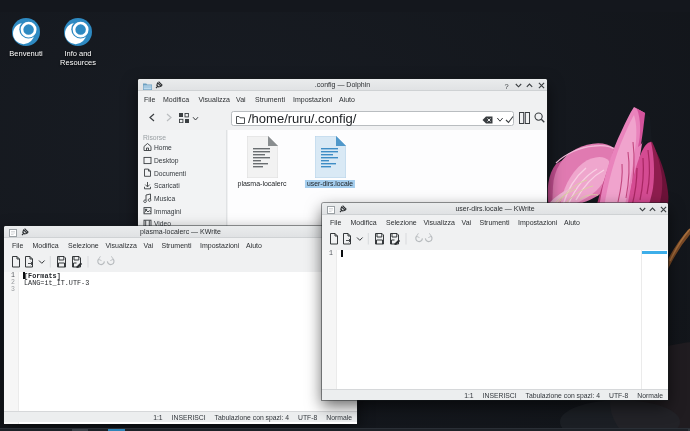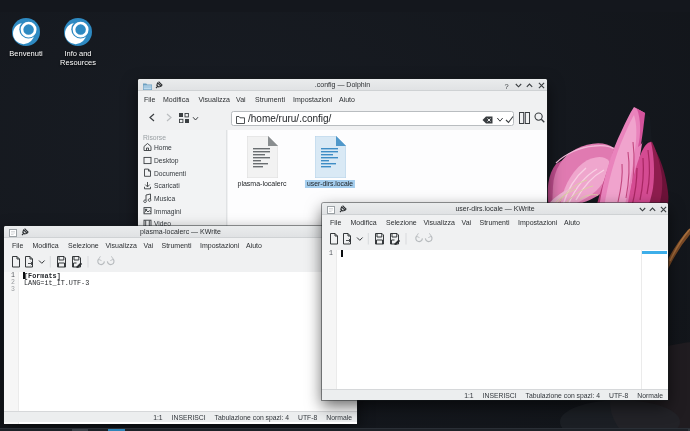--- a/index.html
+++ b/index.html
@@ -118,21 +118,21 @@
           <rect x="0.5" y="6.3" width="3.4" height="3.4" fill="none" stroke="#3a3e41" stroke-width="0.9"></rect>
           <rect x="6" y="6" width="4" height="4" fill="#3a3e41"></rect>
         </svg>
   <svg class="abs" style="left:54px;top:9.5px" width="7" height="6" viewBox="0 0 7 6">
           <path d="M1,1.2 L3.5,4 L6,1.2" stroke="#3a3e41" stroke-width="1" fill="none"></path>
         </svg>
   <div class="abs" style="left:93px;top:5px;width:283px;height:15px;background:#fff;border:1px solid #b9bdc0;border-radius:2.5px">
    <svg class="abs" style="left:4px;top:3.5px" width="9" height="8" viewBox="0 0 9 8">
             <path d="M0.5,0.5 L3,0.5 L4,1.8 L8.5,1.8 L8.5,7.5 L0.5,7.5 Z" fill="none" stroke="#3a3e41" stroke-width="0.9"></path>
           </svg>
-   <div class="abs" style="left:16px;top:0;font-size:10px;line-height:13.5px;color:#232629">/home/ruru/.config/</div>
+   <div class="abs" style="left:16px;top:0;font-size:13px;line-height:13.5px;color:#232629">/home/ruru/.config/</div>
    <svg class="abs" style="left:250px;top:3.5px" width="11" height="8" viewBox="0 0 11 8">
             <path d="M4,0.5 L10.5,0.5 L10.5,7.5 L4,7.5 L0.5,4 Z" fill="#3a3e41"></path>
             <path d="M5.5,2.5 L8.5,5.5 M8.5,2.5 L5.5,5.5" stroke="#fff" stroke-width="0.9"></path>
           </svg>
    <svg class="abs" style="left:264px;top:4.5px" width="8" height="6" viewBox="0 0 8 6">
             <path d="M1.3,1 L4,4.2 L6.7,1" stroke="#3a3e41" stroke-width="1" fill="none"></path>
           </svg>
    <svg class="abs" style="left:273px;top:2.5px" width="9" height="9" viewBox="0 0 9 9">
             <path d="M1,5 L3.5,7.5 L8,1.5" stroke="#3a3e41" stroke-width="1.1" fill="none"></path>
           </svg>

